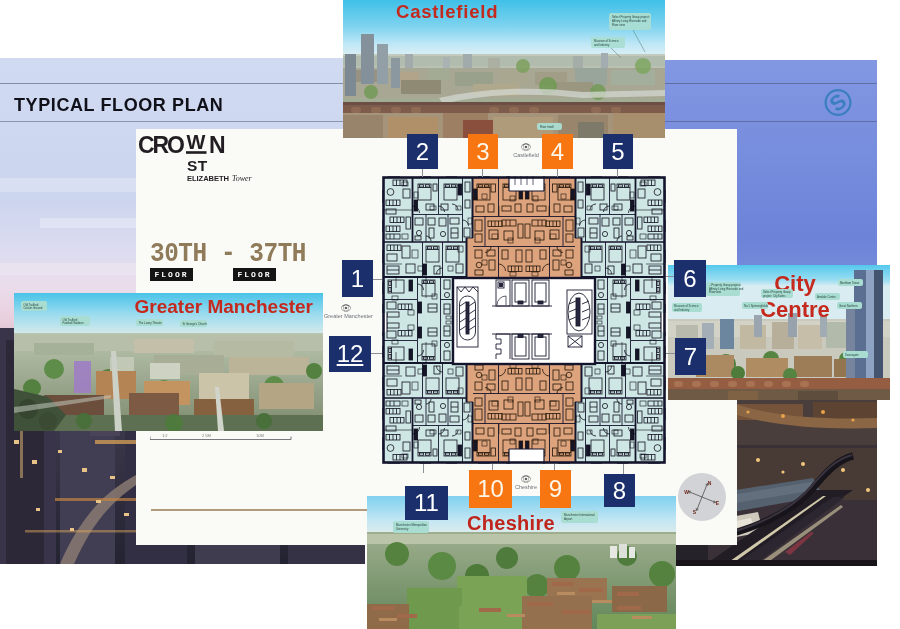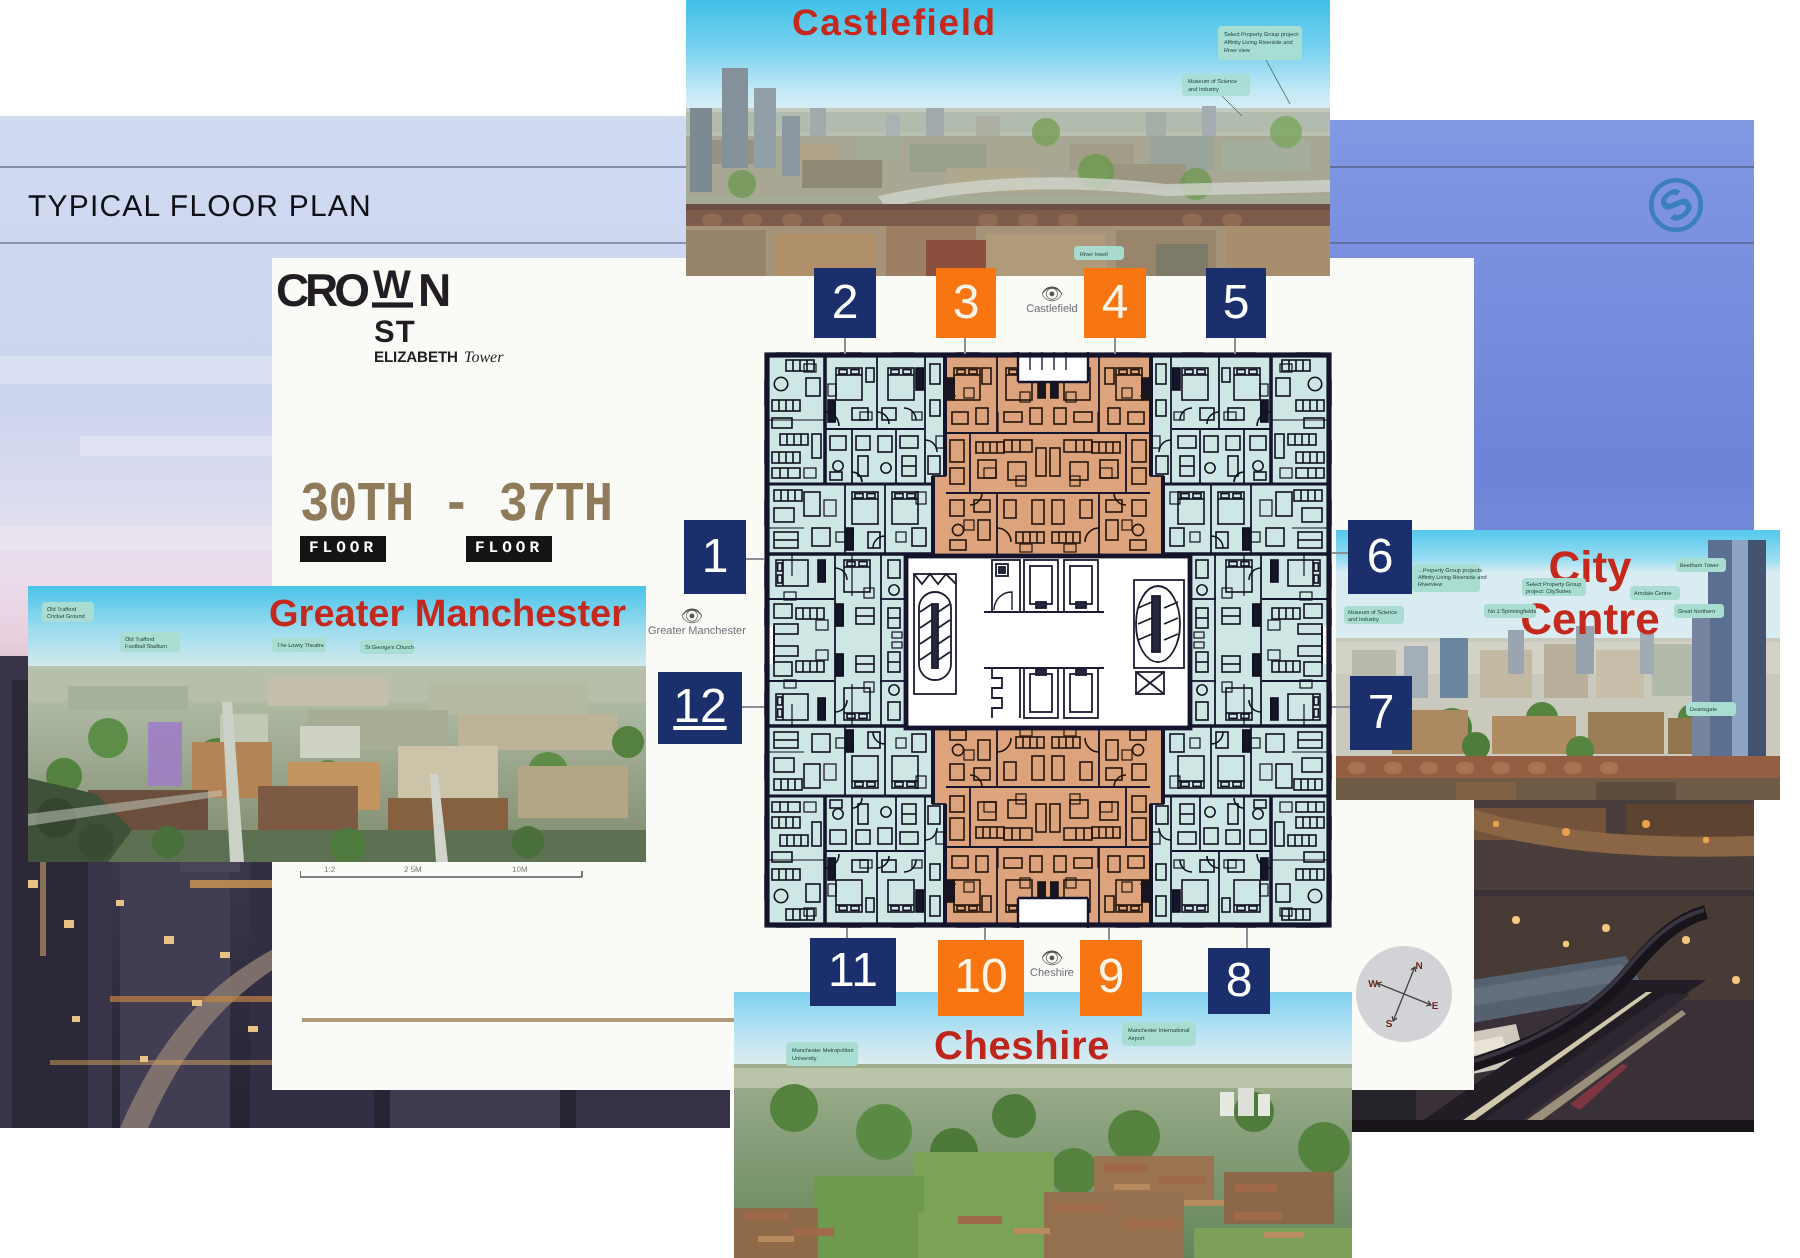--- a/index.html
+++ b/index.html
@@ -167,21 +167,21 @@
 <svg width="145" height="12" viewBox="0 0 145 12" xmlns="http://www.w3.org/2000/svg">
   <line x1="0" y1="7.5" x2="141" y2="7.5" stroke="#55575d" stroke-width="0.8"></line>
   <line x1="0" y1="4.5" x2="0" y2="7.5" stroke="#55575d" stroke-width="0.8"></line>
   <line x1="141" y1="4.5" x2="141" y2="7.5" stroke="#55575d" stroke-width="0.8"></line>
   <text x="12" y="5" font-size="4" fill="#777">1:2</text>
   <text x="52" y="5" font-size="4" fill="#777">2 5M</text>
   <text x="106" y="5" font-size="4" fill="#777">10M</text>
 </svg>
 </div>
 
-<div class="abs" style="left:14px;top:95px;font-size:15px;font-weight:normal;color:#101019;letter-spacing:0.6px;z-index:6;">TYPICAL FLOOR PLAN</div>
+<div class="abs" style="left:14px;top:95px;font-size:18px;font-weight:bold;color:#101019;letter-spacing:0.6px;z-index:6;">TYPICAL FLOOR PLAN</div>
 
 <div class="abs" style="left:823px;top:88px;width:30px;height:29px;z-index:6;">
 <svg width="30" height="29" viewBox="0 0 30 29" xmlns="http://www.w3.org/2000/svg">
   <circle cx="15" cy="14.5" r="12.4" fill="none" stroke="#3c7fc0" stroke-width="2.3"></circle>
   <g transform="rotate(-38 15 14.5)">
     <text x="15" y="21.8" text-anchor="middle" font-size="21.5" font-weight="bold" fill="#3c7fc0" font-family="Liberation Sans,sans-serif">S</text>
   </g>
 </svg>
 </div>
 
@@ -840,21 +840,21 @@
 
 <div class="abs leader" style="left:666px;top:276px;width:8px;height:1px;"></div>
 <div class="abs leader" style="left:666px;top:353px;width:9px;height:1px;"></div>
 <div class="abs navy numbox" style="left:674px;top:260px;width:32px;height:37px;">6</div>
 <div class="abs navy numbox" style="left:675px;top:338px;width:31px;height:37px;">7</div>
 
 <div class="abs leader" style="left:423px;top:464px;width:1px;height:9px;"></div>
 <div class="abs leader" style="left:492px;top:464px;width:1px;height:8px;"></div>
 <div class="abs leader" style="left:554px;top:464px;width:1px;height:8px;"></div>
 <div class="abs leader" style="left:623px;top:464px;width:1px;height:10px;"></div>
-<div class="abs navy numbox" style="left:405px;top:469px;width:43px;height:34px;">11</div>
+<div class="abs navy numbox" style="left:405px;top:486px;width:43px;height:34px;">11</div>
 <div class="abs orange numbox" style="left:469px;top:470px;width:43px;height:38px;">10</div>
 <div class="abs orange numbox" style="left:540px;top:470px;width:31px;height:38px;">9</div>
 <div class="abs navy numbox" style="left:604px;top:474px;width:31px;height:33px;">8</div>
 
 <div class="abs eyelabel" style="left:505px;top:474px;width:42px;">
   <div style="font-size:9px;color:#555;">👁</div>
   <div style="font-size:5.5px;">Cheshire</div>
 </div>
 
 <div class="abs" style="left:678px;top:473px;width:48px;height:48px;z-index:25;">

